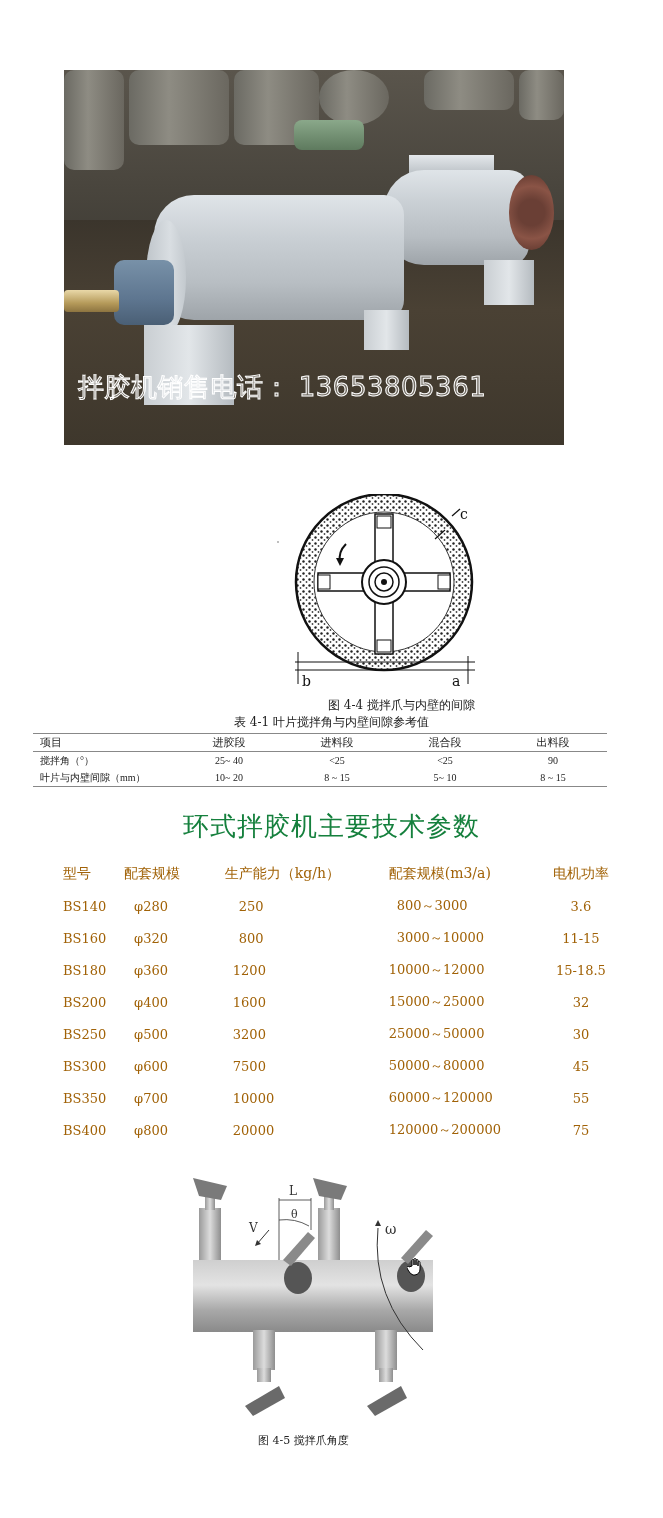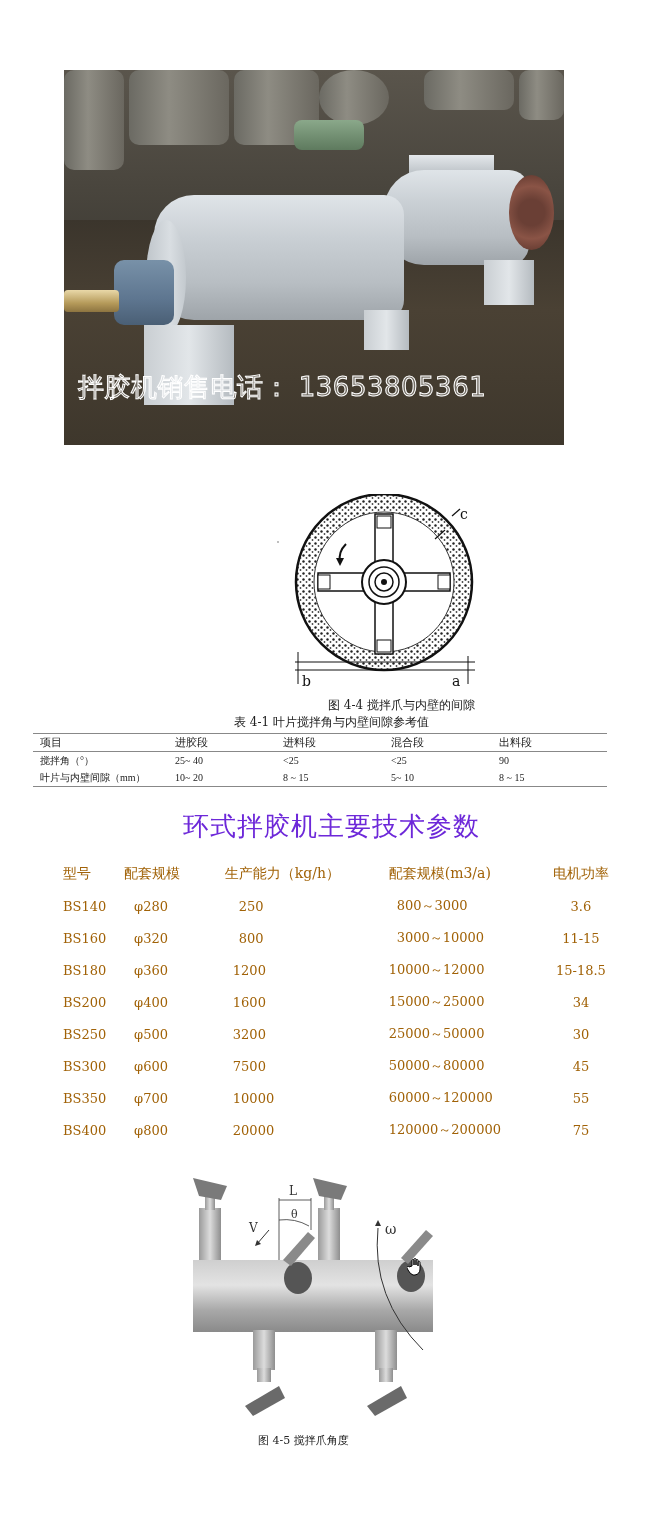--- a/index.html
+++ b/index.html
@@ -36,26 +36,26 @@
   .fig-caption { position: absolute; font-family: "DejaVu Serif", serif; color: #222; white-space: nowrap; }
   .dot-mark { position: absolute; left: 277px; top: 541px; width: 2px; height: 2px; background: #aaa; border-radius: 50%; }
 
   
   .t41-title { position: absolute; left: 0; width: 663px; top: 714px; text-align: center; font-size: 12px; color: #222; }
   .t41 { position: absolute; left: 33px; top: 733px; width: 574px; border-collapse: collapse; font-size: 10px; color: #222; font-family: "Liberation Serif", serif; }
   .t41 th, .t41 td { padding: 0; height: 17px; font-weight: normal; }
   .t41 thead tr { border-top: 1.5px solid #888; border-bottom: 1px solid #888; }
   .t41 tbody tr:last-child { border-bottom: 1px solid #888; }
   .t41 th:first-child, .t41 td:first-child { text-align: left; padding-left: 7px; width: 135px; }
-  .t41 th:not(:first-child), .t41 td:not(:first-child) { text-align: left; }
+  .t41 th:not(:first-child), .t41 td:not(:first-child) { text-align: center; }
   .t41 th { font-size: 11px; }
 
   
   .spec-title { position: absolute; left: 0; width: 663px; top: 809px; text-align: center;
-    font-family: "DejaVu Sans", sans-serif; font-size: 26px; color: #6d28d9; letter-spacing: 1px; }
+    font-family: "DejaVu Sans", sans-serif; font-size: 26px; color: #15803d; letter-spacing: 1px; }
   .spec { position: absolute; left: 63px; top: 858px; width: 560px; border-collapse: collapse;
     font-family: "DejaVu Serif", serif; font-size: 13px; color: #a16207; }
   .spec th, .spec td { padding: 0; height: 32px; font-weight: normal; text-align: left; vertical-align: middle; white-space: nowrap; }
   .spec th { font-size: 14px; }
   .spec .c0 { width: 60px; }
   .spec .c1 { width: 100px; padding-left: 4px; }
   .spec .c2 { width: 160px; }
   .spec .c3 { width: 150px; }
   .spec .c4 { text-align: center; width: 90px; }
 
@@ -195,21 +195,21 @@
       <td class="c1" style="padding-left:14px">φ360</td>
       <td class="c2" style="padding-left:8px">1200</td>
       <td class="c3">10000～12000</td>
       <td class="c4">15-18.5</td>
     </tr>
     <tr>
       <td class="c0">BS200</td>
       <td class="c1" style="padding-left:14px">φ400</td>
       <td class="c2" style="padding-left:8px">1600</td>
       <td class="c3">15000～25000</td>
-      <td class="c4">34</td>
+      <td class="c4">32</td>
     </tr>
     <tr>
       <td class="c0">BS250</td>
       <td class="c1" style="padding-left:14px">φ500</td>
       <td class="c2" style="padding-left:8px">3200</td>
       <td class="c3">25000～50000</td>
       <td class="c4">30</td>
     </tr>
     <tr>
       <td class="c0">BS300</td>

